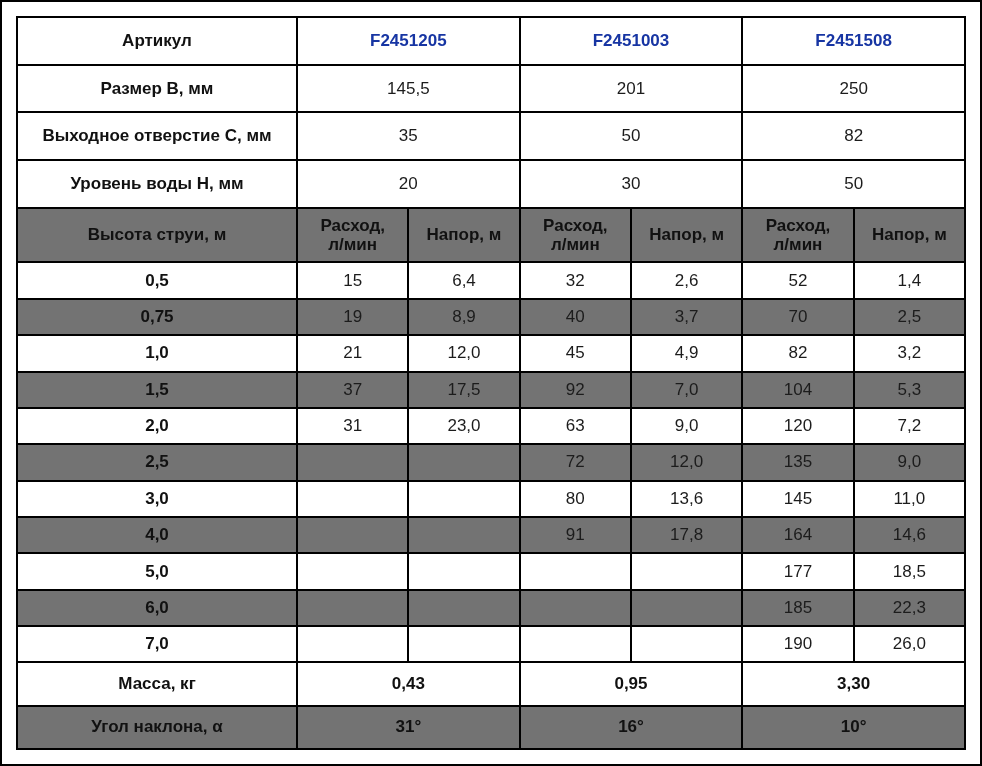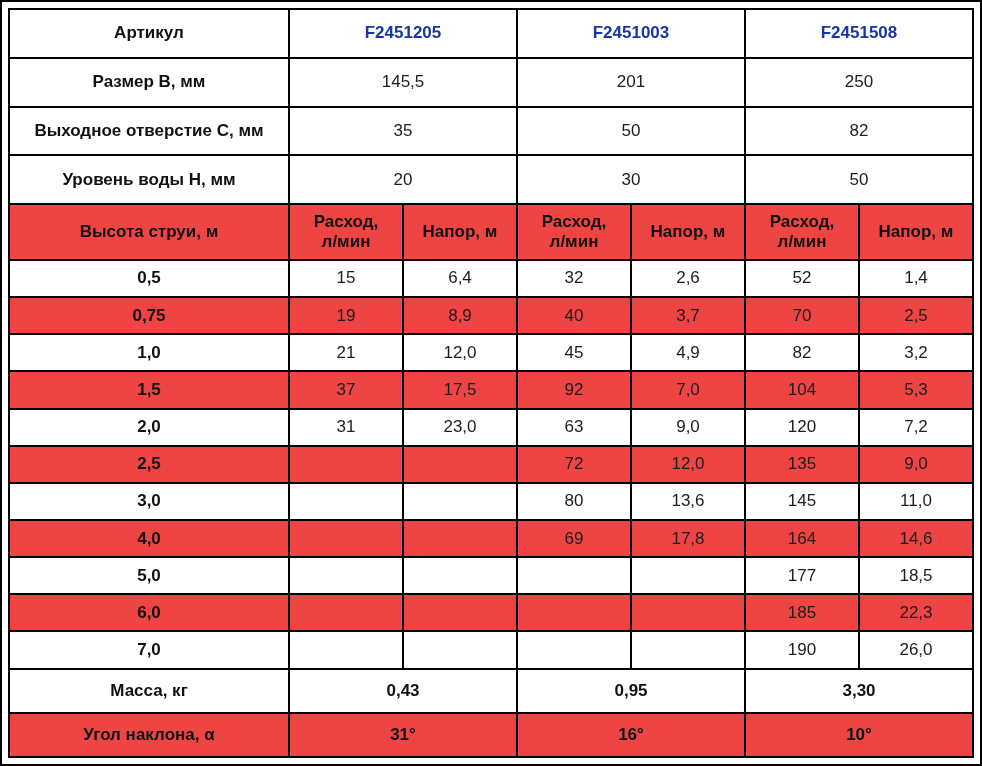--- a/index.html
+++ b/index.html
@@ -1,32 +1,32 @@
 <!DOCTYPE html>
 <html lang="ru"><head>
 <meta charset="utf-8">
 <style>
   html,body{margin:0;padding:0;background:#fff;font-family:"Liberation Sans","DejaVu Sans",sans-serif;}
   .frame{
     width:982px;height:766px;box-sizing:border-box;
-    border:2px solid #000;padding:6px;background:#fff;
+    border:2px solid #000;padding:14px;background:#fff;
   }
   table.spec{
     border-collapse:collapse;table-layout:fixed;
     width:100%;height:100%;
   }
   td{
     border:2px solid #000;
     text-align:center;vertical-align:middle;
     font-size:17px;color:#1c1c1c;padding:0 2px;
     overflow:hidden;box-sizing:border-box;
   }
   .label{font-weight:bold;color:#111;}
   .bold{font-weight:bold;color:#111;}
-  .hl{background:#ef4444;}
+  .hl{background:#737373;}
   .article{color:#1735a3;font-weight:bold;}
   .flowhead{font-weight:bold;color:#111;white-space:pre-line;line-height:1.15;}
   tr.r-info  td{height:42px;}
   tr.r-head  td{height:48px;}
   tr.r-perf  td{height:32px;}
   tr.r-foot  td{height:38px;}
 </style>
 </head>
 <body>
 
@@ -141,21 +141,21 @@
       <td></td>
       <td>80</td>
       <td>13,6</td>
       <td>145</td>
       <td>11,0</td>
     </tr>
     <tr class="r-perf hl">
       <td class="label">4,0</td>
       <td></td>
       <td></td>
-      <td>69</td>
+      <td>91</td>
       <td>17,8</td>
       <td>164</td>
       <td>14,6</td>
     </tr>
     <tr class="r-perf">
       <td class="label">5,0</td>
       <td></td>
       <td></td>
       <td></td>
       <td></td>

